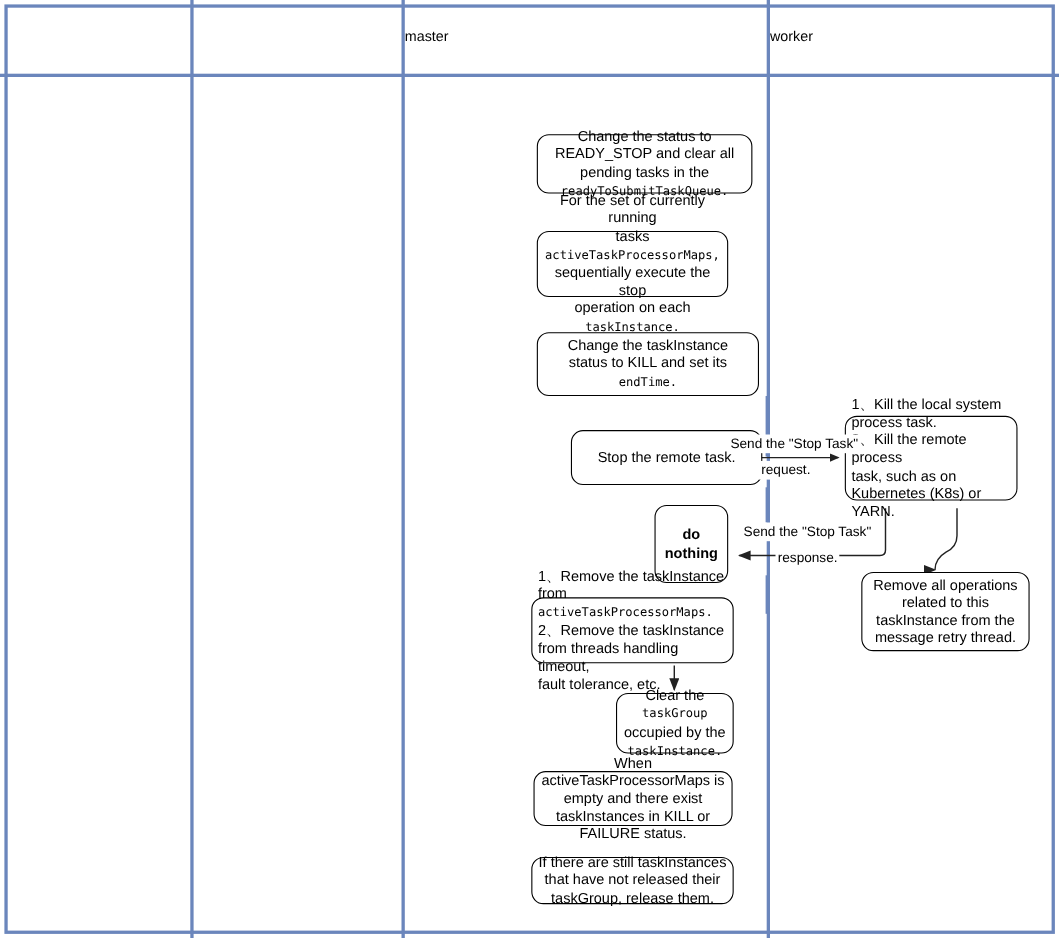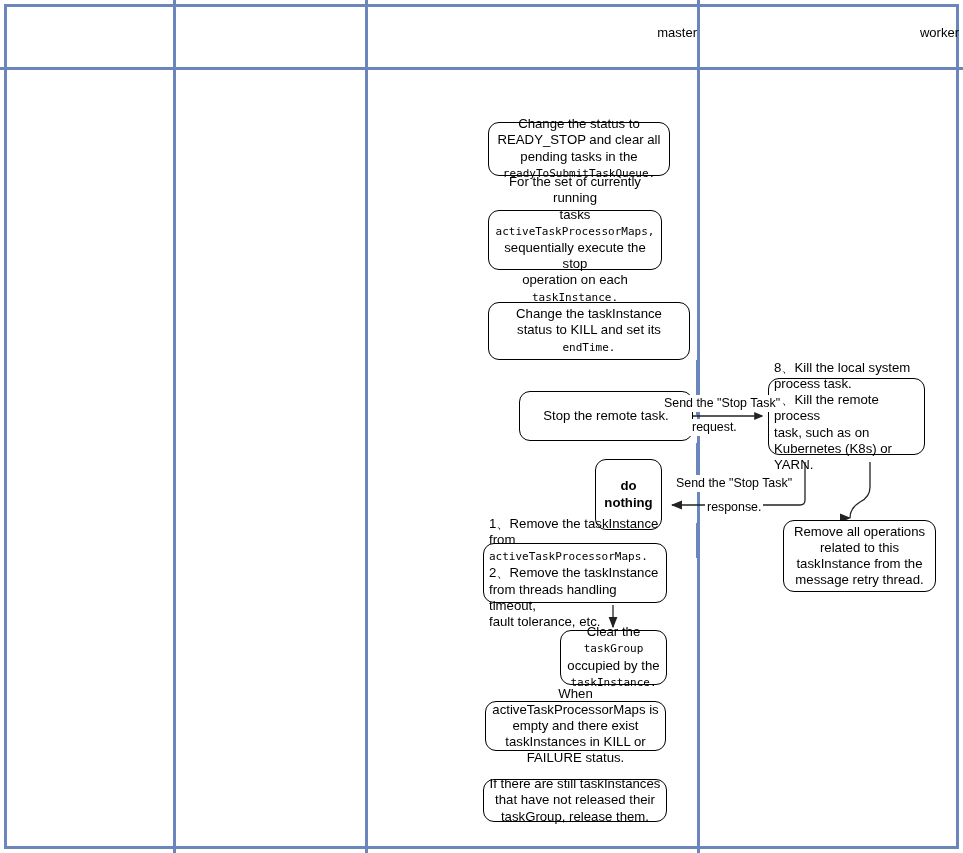--- a/index.html
+++ b/index.html
@@ -37,21 +37,21 @@
   .h-div {
     position: absolute;
     left: 0;
     width: 100%;
     height: 3px;
     background: #6b86bc;
   }
   .lane-title {
     position: absolute;
     top: 25px;
-    text-align: right;
+    text-align: left;
     font-size: 13px;
     color: #000000;
     white-space: nowrap;
   }
   
   .lifeline {
     position: absolute;
     width: 4px;
     background: #6b86bc;
   }
@@ -141,21 +141,21 @@
 
     <g>
       <path d="M 870 462 L 870 487 Q 870 497 860 502 Q 850 508 850 518 L 850 518" stroke="#222222" stroke-width="1.3" fill="none" marker-end="url(#arrowhead)"></path>
     </g>
 
     <g>
       <path d="M 613 605 L 613 627" stroke="#222222" stroke-width="1.3" fill="none" marker-end="url(#arrowhead)"></path>
     </g>
   </svg>
 
-  <div class="node" style="left:488px; top:122px; width:182px; height:54px;">
+  <div class="node" style="left:488px; top:122px; width:196px; height:54px;">
     <div class="inner">
       <span>Change the status to</span><br>
       <span>READY_STOP and clear all</span><br>
       <span>pending tasks in the</span><br>
       <span class="mono">readyToSubmitTaskQueue.</span>
     </div>
   </div>
 
   <div class="node" style="left:488px; top:210px; width:174px; height:60px;">
     <div class="inner">
@@ -221,21 +221,21 @@
   <div class="node" style="left:483px; top:779px; width:184px; height:43px;">
     <div class="inner">
       <span>If there are still taskInstances</span><br>
       <span>that have not released their</span><br>
       <span>taskGroup, release them.</span>
     </div>
   </div>
 
   <div class="node left-align" style="left:768px; top:378px; width:157px; height:77px;">
     <div class="inner">
-      <span>8、Kill the local system</span><br>
+      <span>1、Kill the local system</span><br>
       <span>process task.</span><br>
       <span>2、Kill the remote process</span><br>
       <span>task, such as on</span><br>
       <span>Kubernetes (K8s) or YARN.</span>
     </div>
   </div>
 
   <div class="node" style="left:783px; top:520px; width:153px; height:72px;">
     <div class="inner">
       <span>Remove all operations</span><br>

